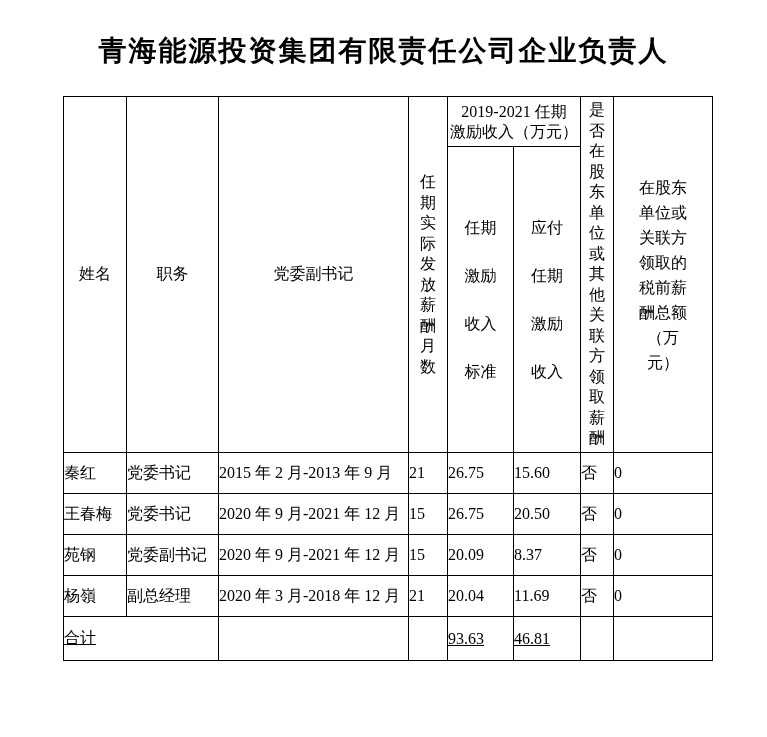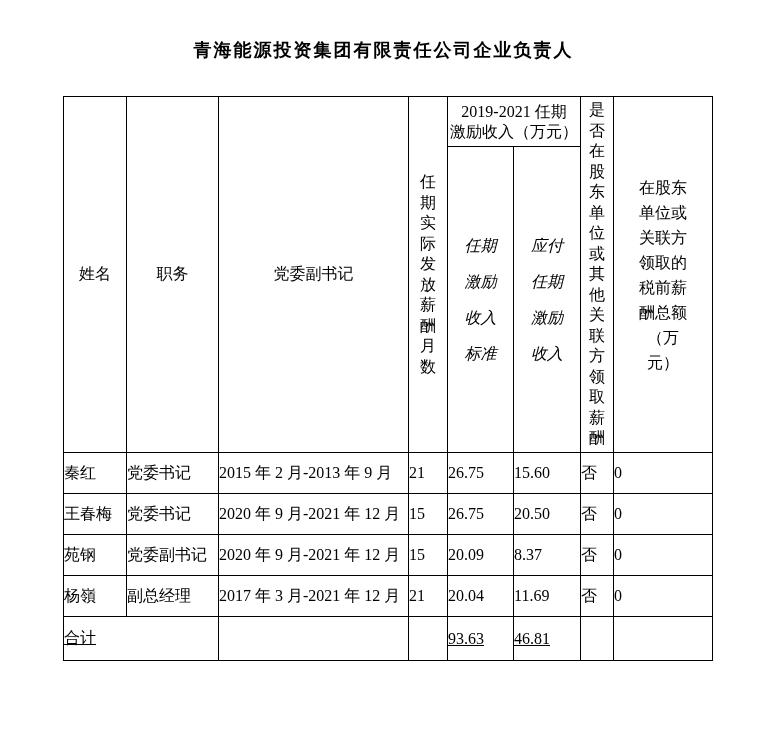--- a/index.html
+++ b/index.html
@@ -11,21 +11,21 @@
     width: 767px;
     height: 737px;
     overflow: hidden;
     color: #000000;
     font-family: "Liberation Serif", "DejaVu Serif", serif;
   }
   .doc-title {
     margin: 27px 0 0 0;
     text-align: center;
     font-weight: bold;
-    font-size: 18px;
+    font-size: 28px;
     line-height: 47px;
     letter-spacing: 2px;
   }
   .doc-title .title-line { display: block; }
 
   table.comp-table {
     border-collapse: collapse;
     table-layout: fixed;
     width: 650px;
     margin: 22px 0 0 63px;
@@ -45,22 +45,21 @@
 
   .group-h {
     white-space: pre-line;
     font-size: 15px;
     line-height: 20px;
   }
   .sub-h {
     white-space: pre-line;
     vertical-align: top;
     padding-top: 8px;
-    line-height: 36px;
-    font-style: italic;
+    line-height: 48px;
   }
   .vtext {
     white-space: pre-line;
     line-height: 20.5px;
   }
   .vtext.vtop {
     vertical-align: top;
     padding-top: 3px;
   }
   .wrap-h {
@@ -173,21 +172,21 @@
       <td>15</td>
       <td>20.09</td>
       <td>8.37</td>
       <td>否</td>
       <td>0</td>
     </tr>
 
     <tr class="data-row">
       <td>杨嶺</td>
       <td>副总经理</td>
-      <td>2017 年 3 月-2021 年 12 月</td>
+      <td>2020 年 3 月-2018 年 12 月</td>
       <td>21</td>
       <td>20.04</td>
       <td>11.69</td>
       <td>否</td>
       <td>0</td>
     </tr>
 
     <tr class="total-row">
       <td colspan="2">合计</td>
       <td></td>

